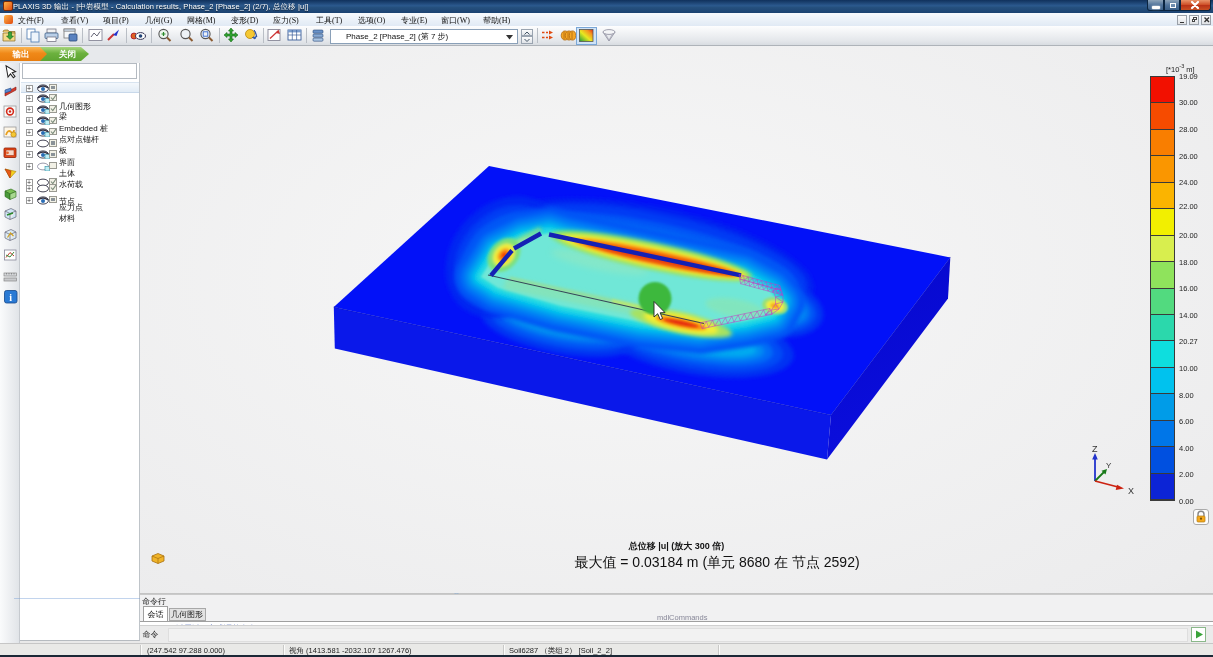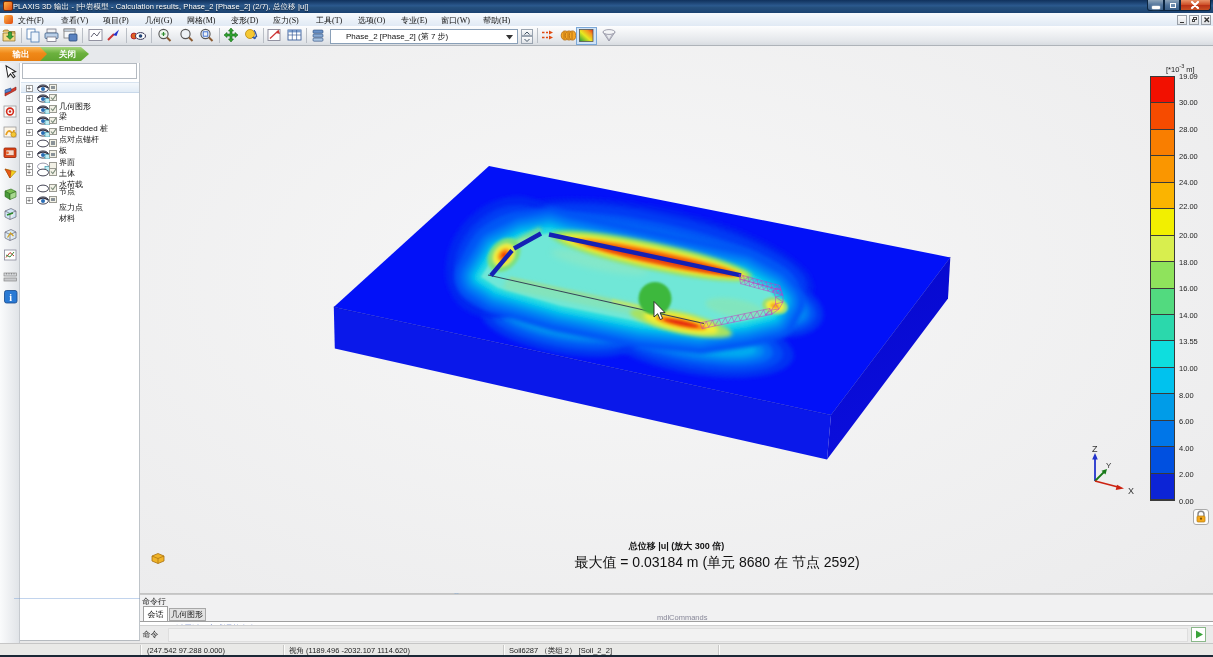--- a/index.html
+++ b/index.html
@@ -369,21 +369,21 @@
   </div>
 <div class="abs trow" style="top:160.6px">
     <span class="plus">+</span>
     <svg width="13" height="9" style="position:absolute;left:16px;top:1px">
       <ellipse cx="6" cy="4.5" rx="5.5" ry="3.4" fill="#fff" stroke="#99a" stroke-width="1"></ellipse>
       <rect x="8" y="4.5" width="4.5" height="4.5" fill="#bfeef5" stroke="#2a8aa0" stroke-width=".6"></rect>
     </svg>
     <span style="position:absolute;left:28px;top:1.2px;width:7.5px;height:7.5px;background:#f2f1e6;border:1px solid #9a9a92;"></span>
     <span class="tlbl">水荷载</span>
   </div>
-<div class="abs trow" style="top:167px">
+<div class="abs trow" style="top:177px">
     <span class="plus">+</span>
     <svg width="13" height="9" style="position:absolute;left:16px;top:1px">
       <ellipse cx="6" cy="4.5" rx="5.5" ry="3.4" fill="#fff" stroke="#445" stroke-width="1"></ellipse>
     </svg>
     <span style="position:absolute;left:28px;top:1.2px;width:7.5px;height:7.5px;background:#f2f1e6;border:1px solid #9a9a92;">
       <svg width="7" height="7" style="position:absolute;left:-0.5px;top:-1px">
         <path d="M1 3.5 L2.8 5.5 L6 1" fill="none" stroke="#7a8a7a" stroke-width="1.1"></path>
       </svg>
     </span>
     <span class="tlbl">节点</span>
@@ -607,21 +607,21 @@
 <div class="abs llab" style="top:71.8px">19.09</div>
 <div class="abs llab" style="top:98.4px">30.00</div>
 <div class="abs llab" style="top:124.9px">28.00</div>
 <div class="abs llab" style="top:151.5px">26.00</div>
 <div class="abs llab" style="top:178.1px">24.00</div>
 <div class="abs llab" style="top:202px">22.00</div>
 <div class="abs llab" style="top:231.2px">20.00</div>
 <div class="abs llab" style="top:257.7px">18.00</div>
 <div class="abs llab" style="top:284.3px">16.00</div>
 <div class="abs llab" style="top:310.9px">14.00</div>
-<div class="abs llab" style="top:337.4px">13.55</div>
+<div class="abs llab" style="top:337.4px">20.27</div>
 <div class="abs llab" style="top:364.0px">10.00</div>
 <div class="abs llab" style="top:390.6px">8.00</div>
 <div class="abs llab" style="top:417.1px">6.00</div>
 <div class="abs llab" style="top:443.7px">4.00</div>
 <div class="abs llab" style="top:470.2px">2.00</div>
 <div class="abs llab" style="top:496.8px">0.00</div>
 <svg class="abs" style="left:151px;top:552px" width="14" height="13">
     <path d="M1 4 L7 1.5 L13 4 L13 9 L7 11.5 L1 9 Z" fill="#f0b429" stroke="#a87010" stroke-width=".8"></path>
     <path d="M1 4 L7 6.5 L13 4 M7 6.5 L7 11.5" fill="none" stroke="#a87010" stroke-width=".7"></path>
   </svg>
@@ -650,16 +650,16 @@
         <path d="M1 0.5 L8 4.5 L1 8.5 Z" fill="#3aa43a"></path>
       </svg>
     </div>
 </div>
 <div class="abs" id="statusbar">
   <span class="sdiv" style="left:140px"></span>
   <span class="sdiv" style="left:283px"></span>
   <span class="sdiv" style="left:503px"></span>
   <span class="sdiv" style="left:718px"></span>
   <span class="scell" style="left:147px">(247.542 97.288 0.000)</span>
-  <span class="scell" style="left:289px">视角 (1189.496 -2032.107 1114.620)</span>
+  <span class="scell" style="left:289px">视角 (1413.581 -2032.107 1267.476)</span>
   <span class="scell" style="left:509px">Soil6287 （类组 2） [Soil_2_2]</span>
 </div>
 <div class="abs" id="bottombar"></div>
 
 </body></html>

